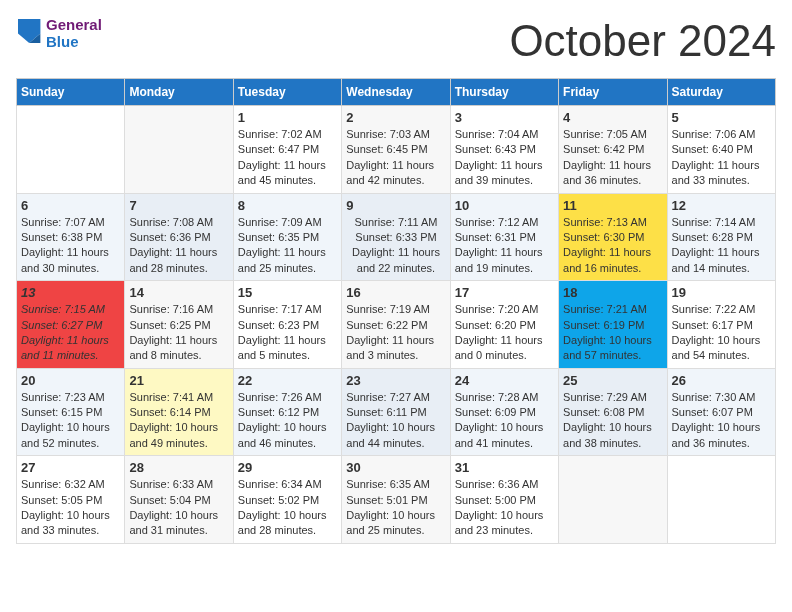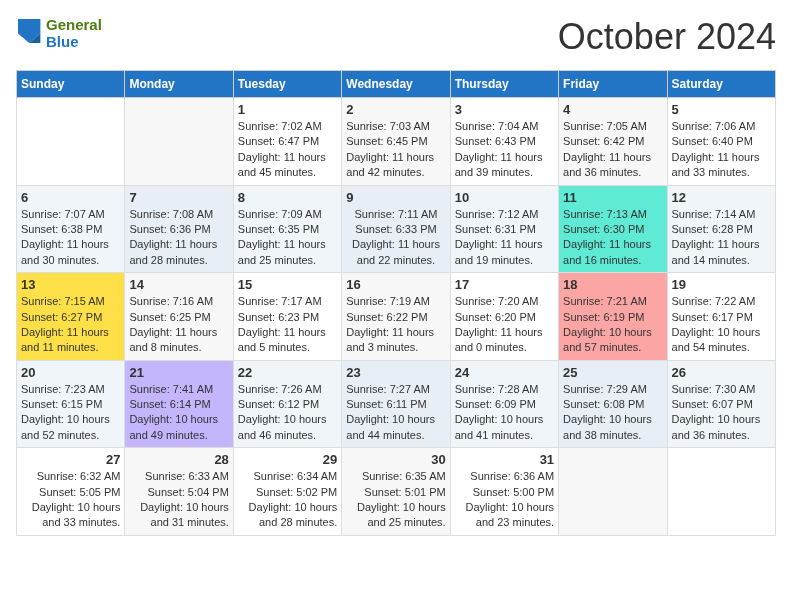--- a/index.html
+++ b/index.html
@@ -22,21 +22,21 @@
     }
     .logo-icon {
       width: 24px;
       height: 24px;
       margin-left: 2px;
     }
     .title-block {
       text-align: right;
     }
     .month-title {
-      font-size: 36px;
+      font-size: 44px;
       font-weight: 300;
       color: #333;
     }
     .location-title {
       font-size: 16px;
       color: #555;
     }
     table {
       width: 100%;
       border-collapse: collapse;
@@ -84,21 +84,21 @@
 
 <div class="header">
   <div class="logo">
     <div>
       <svg class="logo-icon" viewBox="0 0 30 30" xmlns="http://www.w3.org/2000/svg">
         <polygon points="0,0 28,0 28,18 14,30 0,18" fill="#2175c4"></polygon>
         <polygon points="14,30 28,18 28,30" fill="#1a5fa0"></polygon>
       </svg>
     </div>
     <div style="margin-left:4px">
-      <div style="font-size:15px;font-weight:bold;color:#4d7c0f;">General</div>
+      <div style="font-size:15px;font-weight:bold;color:#701a75;">General</div>
       <div style="font-size:15px;font-weight:bold;color:#2175c4;">Blue</div>
     </div>
   </div>
   <div class="title-block">
     <div class="month-title">October 2024</div>
   </div>
 </div>
 
 <table>
   <thead>
@@ -171,35 +171,35 @@
           <div class="day-info" style="white-space: pre-line; text-align: center;">Sunrise: 7:11 AM
 Sunset: 6:33 PM
 Daylight: 11 hours and 22 minutes.</div>
         </td>
         <td style="background: rgb(240, 245, 250); margin-left: 28px;">
           <span class="day-num">10</span>
           <div class="day-info" style="white-space: pre-line;">Sunrise: 7:12 AM
 Sunset: 6:31 PM
 Daylight: 11 hours and 19 minutes.</div>
         </td>
-        <td style="background: #5eead4;">
+        <td style="background: #fde047;">
           <span class="day-num">11</span>
           <div class="day-info" style="white-space: pre-line;">Sunrise: 7:13 AM
 Sunset: 6:30 PM
 Daylight: 11 hours and 16 minutes.</div>
         </td>
         <td style="background: rgb(240, 245, 250);">
           <span class="day-num">12</span>
           <div class="day-info" style="white-space: pre-line;">Sunrise: 7:14 AM
 Sunset: 6:28 PM
 Daylight: 11 hours and 14 minutes.</div>
         </td>
       </tr>
       <tr style="background: rgb(255, 255, 255);">
-        <td style="background: #fde047;">
+        <td style="background: #ef4444; font-style: italic;">
           <span class="day-num">13</span>
           <div class="day-info" style="white-space: pre-line;">Sunrise: 7:15 AM
 Sunset: 6:27 PM
 Daylight: 11 hours and 11 minutes.</div>
         </td>
         <td style="background: rgb(247, 247, 247);">
           <span class="day-num">14</span>
           <div class="day-info" style="white-space: pre-line;">Sunrise: 7:16 AM
 Sunset: 6:25 PM
 Daylight: 11 hours and 8 minutes.</div>
@@ -215,41 +215,41 @@
           <div class="day-info" style="white-space: pre-line;">Sunrise: 7:19 AM
 Sunset: 6:22 PM
 Daylight: 11 hours and 3 minutes.</div>
         </td>
         <td style="background: rgb(255, 255, 255);">
           <span class="day-num">17</span>
           <div class="day-info" style="white-space: pre-line;">Sunrise: 7:20 AM
 Sunset: 6:20 PM
 Daylight: 11 hours and 0 minutes.</div>
         </td>
-        <td style="background: #fca5a5; margin-left: 36px;">
+        <td style="background: #0ea5e9; margin-left: 36px;">
           <span class="day-num">18</span>
           <div class="day-info" style="white-space: pre-line;">Sunrise: 7:21 AM
 Sunset: 6:19 PM
 Daylight: 10 hours and 57 minutes.</div>
         </td>
         <td style="background: rgb(255, 255, 255);">
           <span class="day-num">19</span>
           <div class="day-info" style="white-space: pre-line;">Sunrise: 7:22 AM
 Sunset: 6:17 PM
 Daylight: 10 hours and 54 minutes.</div>
         </td>
       </tr>
       <tr style="background: rgb(240, 244, 248);">
         <td style="background: rgb(240, 245, 250);">
           <span class="day-num">20</span>
           <div class="day-info" style="white-space: pre-line;">Sunrise: 7:23 AM
 Sunset: 6:15 PM
 Daylight: 10 hours and 52 minutes.</div>
         </td>
-        <td style="background: #c4b5fd;">
+        <td style="background: #fef9c3;">
           <span class="day-num">21</span>
           <div class="day-info" style="white-space: pre-line;">Sunrise: 7:41 AM
 Sunset: 6:14 PM
 Daylight: 10 hours and 49 minutes.</div>
         </td>
         <td style="background: rgb(240, 245, 250);">
           <span class="day-num">22</span>
           <div class="day-info" style="white-space: pre-line;">Sunrise: 7:26 AM
 Sunset: 6:12 PM
 Daylight: 10 hours and 46 minutes.</div>
@@ -272,21 +272,21 @@
 Sunset: 6:08 PM
 Daylight: 10 hours and 38 minutes.</div>
         </td>
         <td style="background: rgb(240, 245, 250);">
           <span class="day-num">26</span>
           <div class="day-info" style="white-space: pre-line;">Sunrise: 7:30 AM
 Sunset: 6:07 PM
 Daylight: 10 hours and 36 minutes.</div>
         </td>
       </tr>
-      <tr style="background: #a3a3a3; text-align: right;">
+      <tr style="background: #a3a3a3;">
         <td style="background: rgb(255, 255, 255);">
           <span class="day-num">27</span>
           <div class="day-info" style="white-space: pre-line;">Sunrise: 6:32 AM
 Sunset: 5:05 PM
 Daylight: 10 hours and 33 minutes.</div>
         </td>
         <td style="background: rgb(247, 247, 247);">
           <span class="day-num">28</span>
           <div class="day-info" style="white-space: pre-line;">Sunrise: 6:33 AM
 Sunset: 5:04 PM

